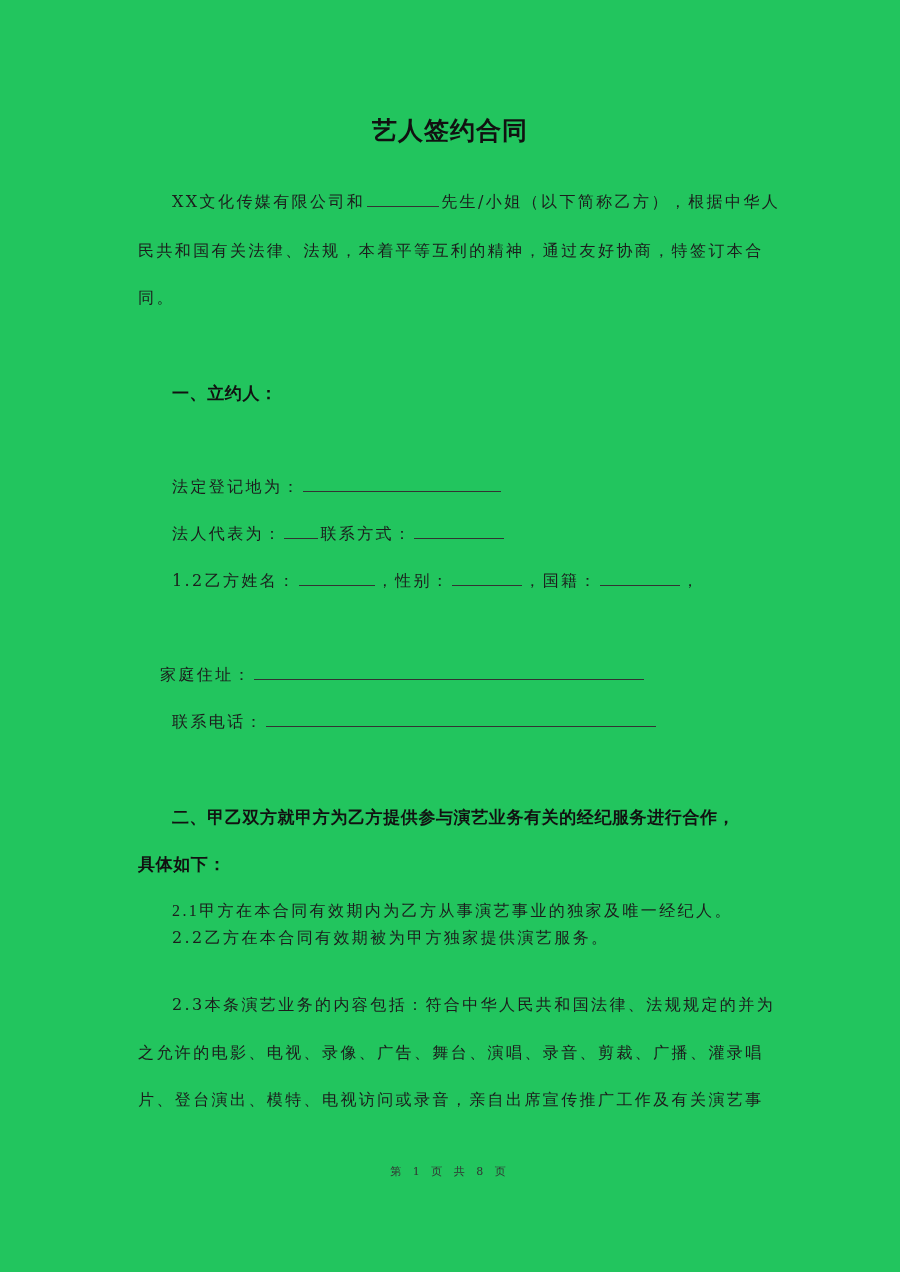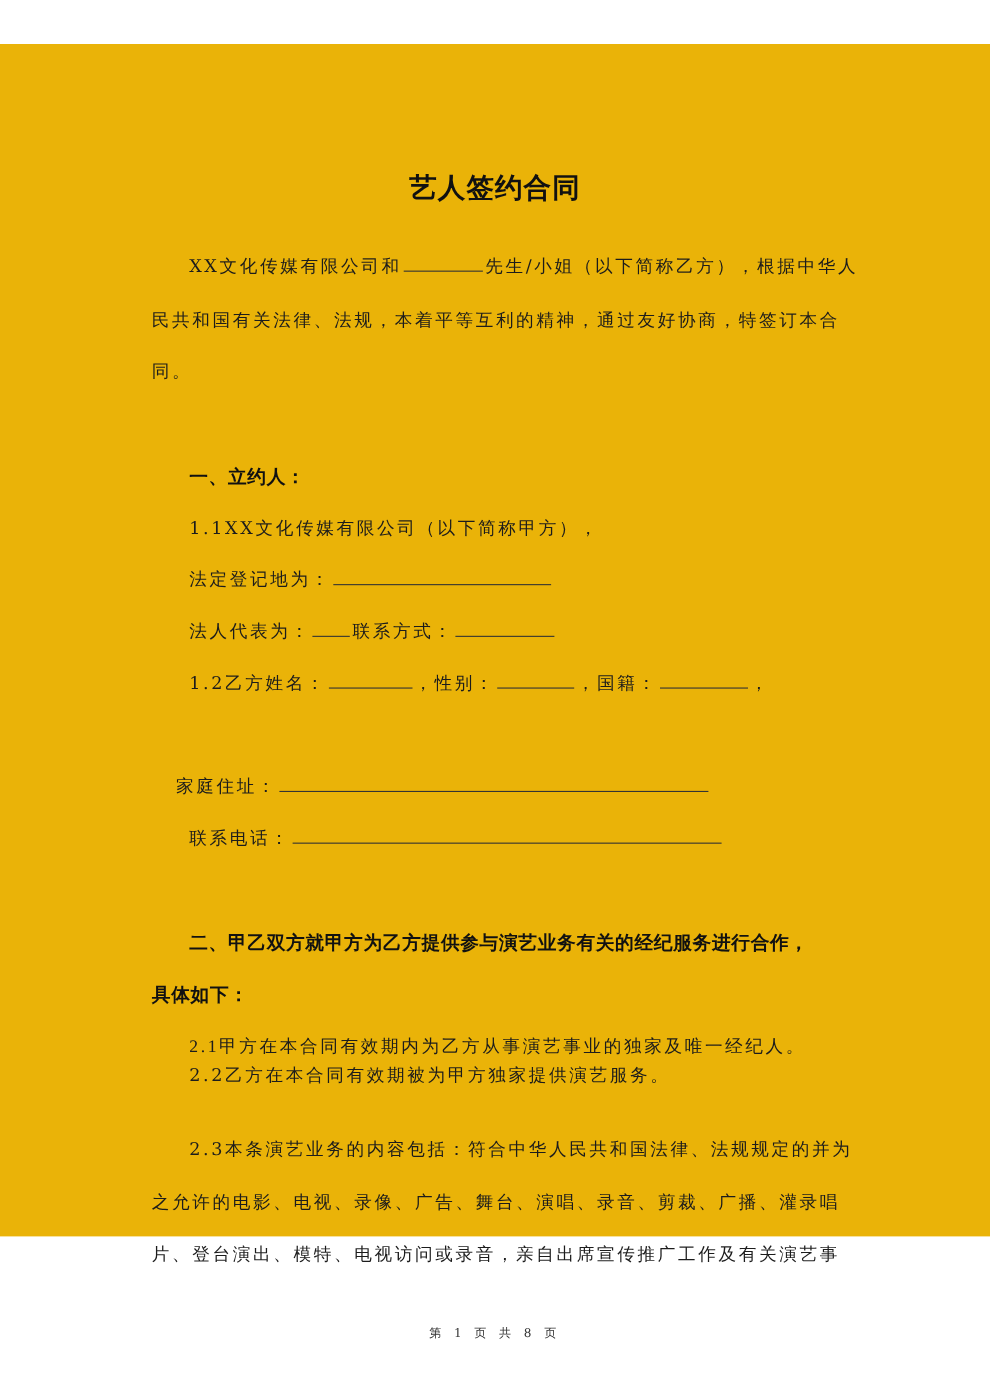--- a/index.html
+++ b/index.html
@@ -1,18 +1,18 @@
 <!DOCTYPE html>
 <html><head>
 <meta charset="utf-8">
 <style>
   html, body { margin: 0; padding: 0; background: #ffffff; }
   body { width: 900px; height: 1272px; position: relative; overflow: hidden;
          font-family: "DejaVu Serif", "Liberation Serif", serif; color: #1a1a1a; }
-  .page { position: absolute; left: 0; top: 0; width: 900px; height: 1084px; background: #eab308; margin-top: 40px; }
+  .page { position: absolute; left: 0; top: 0; width: 900px; height: 1272px; background: #22c55e; }
   .title { position: absolute; left: 0; width: 900px; top: 114px; text-align: center;
            font-family: "DejaVu Sans", "Liberation Sans", sans-serif; font-weight: bold;
            font-size: 25px; letter-spacing: 1px; color: #111; }
   .line { position: absolute; font-size: 16px; white-space: nowrap; letter-spacing: 2.4px; color: #1c1c1c; }
   .bold { font-family: "DejaVu Sans", "Liberation Sans", sans-serif; font-weight: bold; font-size: 17px; letter-spacing: 0.6px; color: #111; }
   .blank { display: inline-block; border-bottom: 1.5px solid #333; vertical-align: baseline; height: 14px; margin: 0 2px; }
   .footer { position: absolute; left: 0; width: 900px; top: 1164px; text-align: center;
             font-size: 11px; letter-spacing: 4px; color: #333; }
 </style>
 </head>
@@ -23,21 +23,20 @@
   <div class="title">艺人签约合同</div>
 
   <div class="line" style="left:172px; top:192px;">
     <span>XX文化传媒有限公司和</span><span class="blank" style="width:72px;"></span><span>先生/小姐（以下简称乙方），根据中华人</span>
   </div>
   <div class="line" style="left:138px; top:241px;">民共和国有关法律、法规，本着平等互利的精神，通过友好协商，特签订本合</div>
   <div class="line" style="left:138px; top:288px;">同。</div>
 
   <div class="line bold" style="left:172px; top:382px;">一、立约人：</div>
 
-  <div class="line" style="left:172px; top:430px;">1.1XX文化传媒有限公司（以下简称甲方），</div>
 
   <div class="line" style="left:172px; top:477px;">
     <span>法定登记地为：</span><span class="blank" style="width:198px;"></span>
   </div>
 
   <div class="line" style="left:172px; top:524px;">
     <span>法人代表为：</span><span class="blank" style="width:34px;"></span><span>联系方式：</span><span class="blank" style="width:90px;"></span>
   </div>
 
   <div class="line" style="left:172px; top:571px;">

